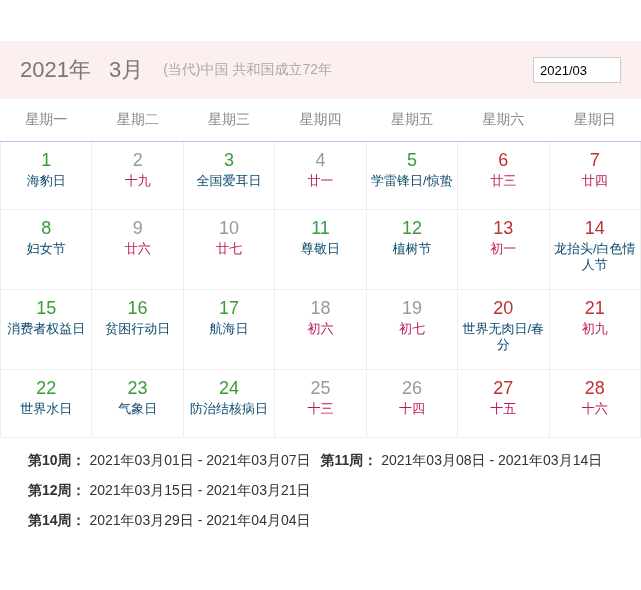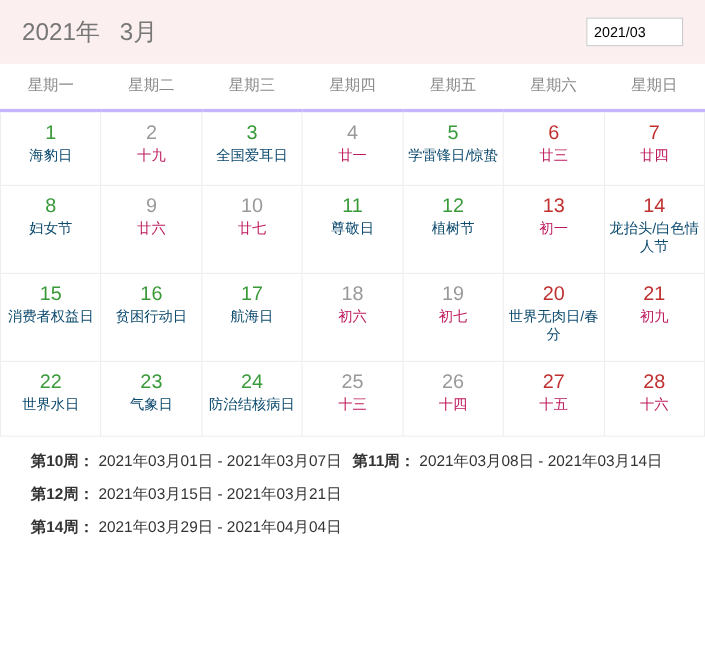--- a/index.html
+++ b/index.html
@@ -1,43 +1,44 @@
 <!DOCTYPE html>
 <html><head>
 <meta charset="utf-8">
 <style>
 * { box-sizing: border-box; }
 body { margin: 0; font-family: "Microsoft YaHei", "PingFang SC", Arial, sans-serif; background: #fff; font-size: 14px; color: #333; }
 .calendar { width: 641px; }
-.header { background: #fcefef; height: 58px; display: flex; align-items: center; padding: 12px 20px; white-space: nowrap; }
+.header { background: #fcefef; height: 58px; display: flex; align-items: center; padding: 12px 20px; white-space: nowrap; margin-top: 41px; }
 .year, .month { font-size: 22px; color: #777; font-weight: normal; }
 .year { margin-right: 18px; }
 .subtitle { font-size: 14px; color: #aaa; margin-left: 20px; }
 .date-input { margin-left: auto; width: 88px; height: 26px; border: 1px solid #ccc; padding: 2px 6px; font-size: 13px; background: #fff; }
 table { width: 100%; border-collapse: collapse; table-layout: fixed; }
-th { height: 42px; font-weight: normal; color: #888; font-size: 14px; border-bottom: 3px solid #c4b5fd; }
+th { height: 42px; font-weight: normal; color: #888; font-size: 14px; border-bottom: 1px solid #c4b5fd; }
 td { border: 1px solid #eee; height: 68px; vertical-align: top; text-align: center; padding: 8px 2px 4px; }
 td.tall { height: 80px; }
 .daynum { font-size: 18px; color: #999; display: block; margin-bottom: 2px; }
 .daynum.green { color: #3a9a3a; }
 .daynum.red { color: #c03030; }
 .sub { font-size: 13px; color: #be185d; display: block; line-height: 1.3; }
 .sub.green { color: #0c4a6e; }
 .weeks { padding: 14px 28px 12px; font-size: 14px; color: #333; }
 .week-row { display: flex; margin-bottom: 12px; }
 .week-item { width: 50%; }
 .week-item b { font-weight: bold; }
 </style>
 </head>
 <body>
 
 <div class="calendar">
   <div class="header">
     <span class="year">2021年</span>
     <span class="month">3月</span>
+    <span class="subtitle">(当代)中国 共和国成立72年</span>
     <input class="date-input" value="2021/03" style="">
   </div>
   <table>
     <thead>
         <tr id="weekday-row">
           <th>星期一</th>
           <th>星期二</th>
           <th>星期三</th>
           <th>星期四</th>
           <th>星期五</th>

